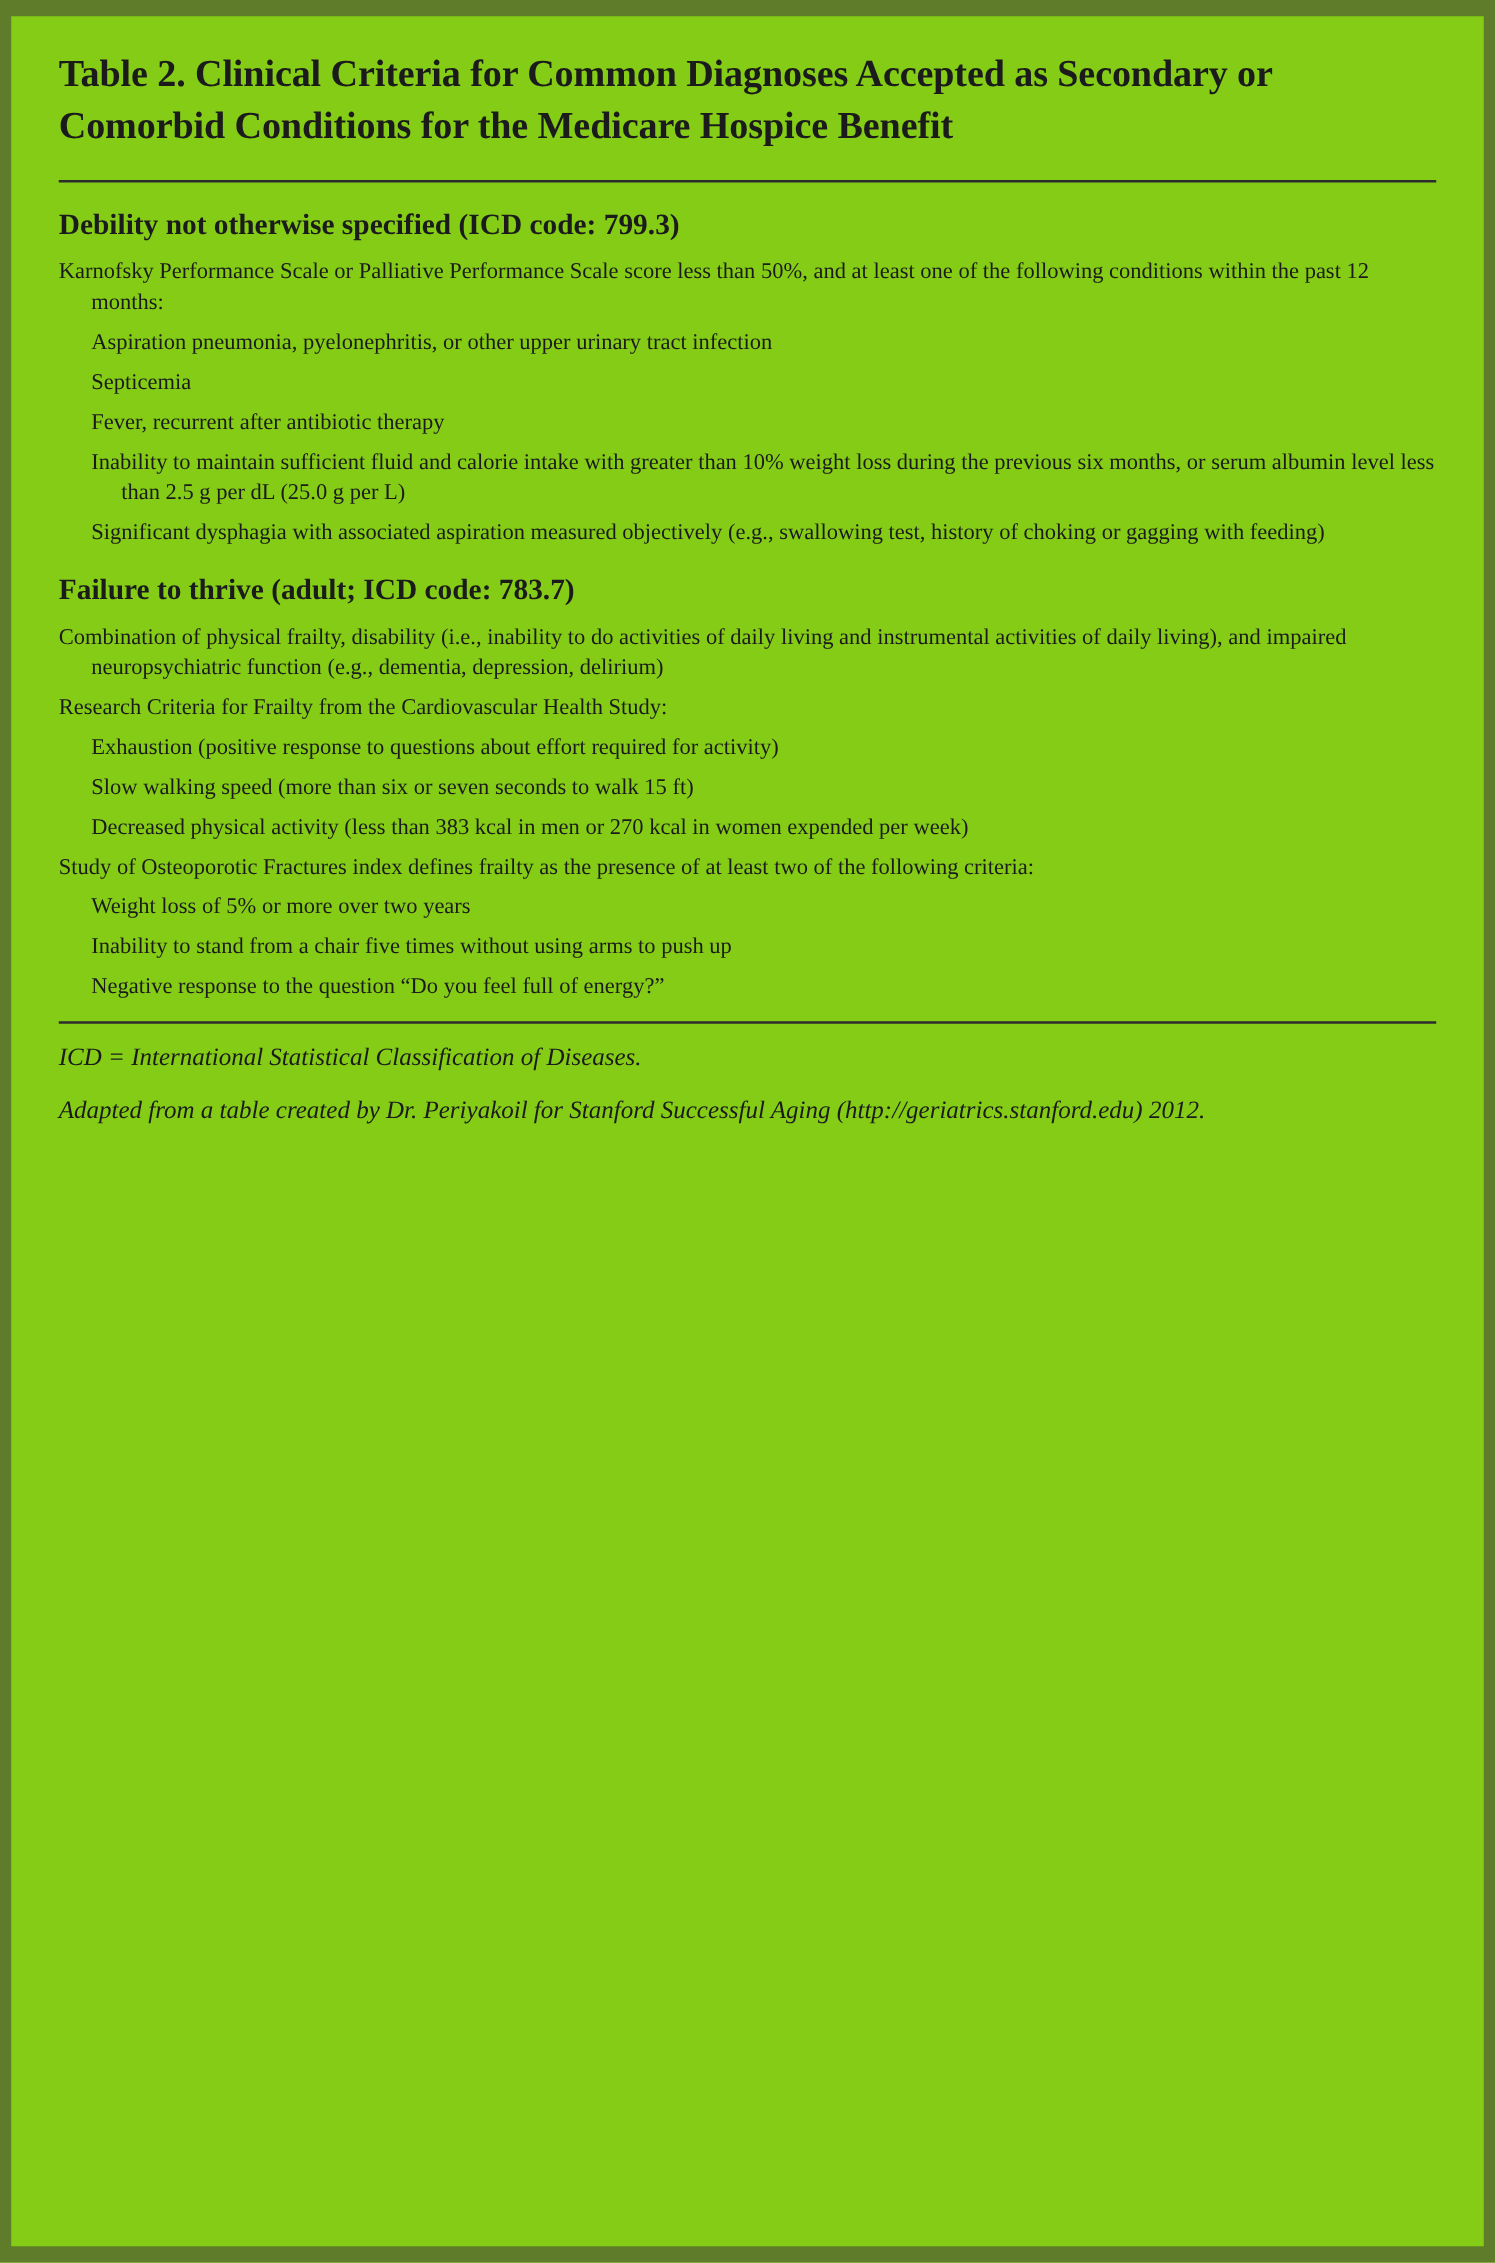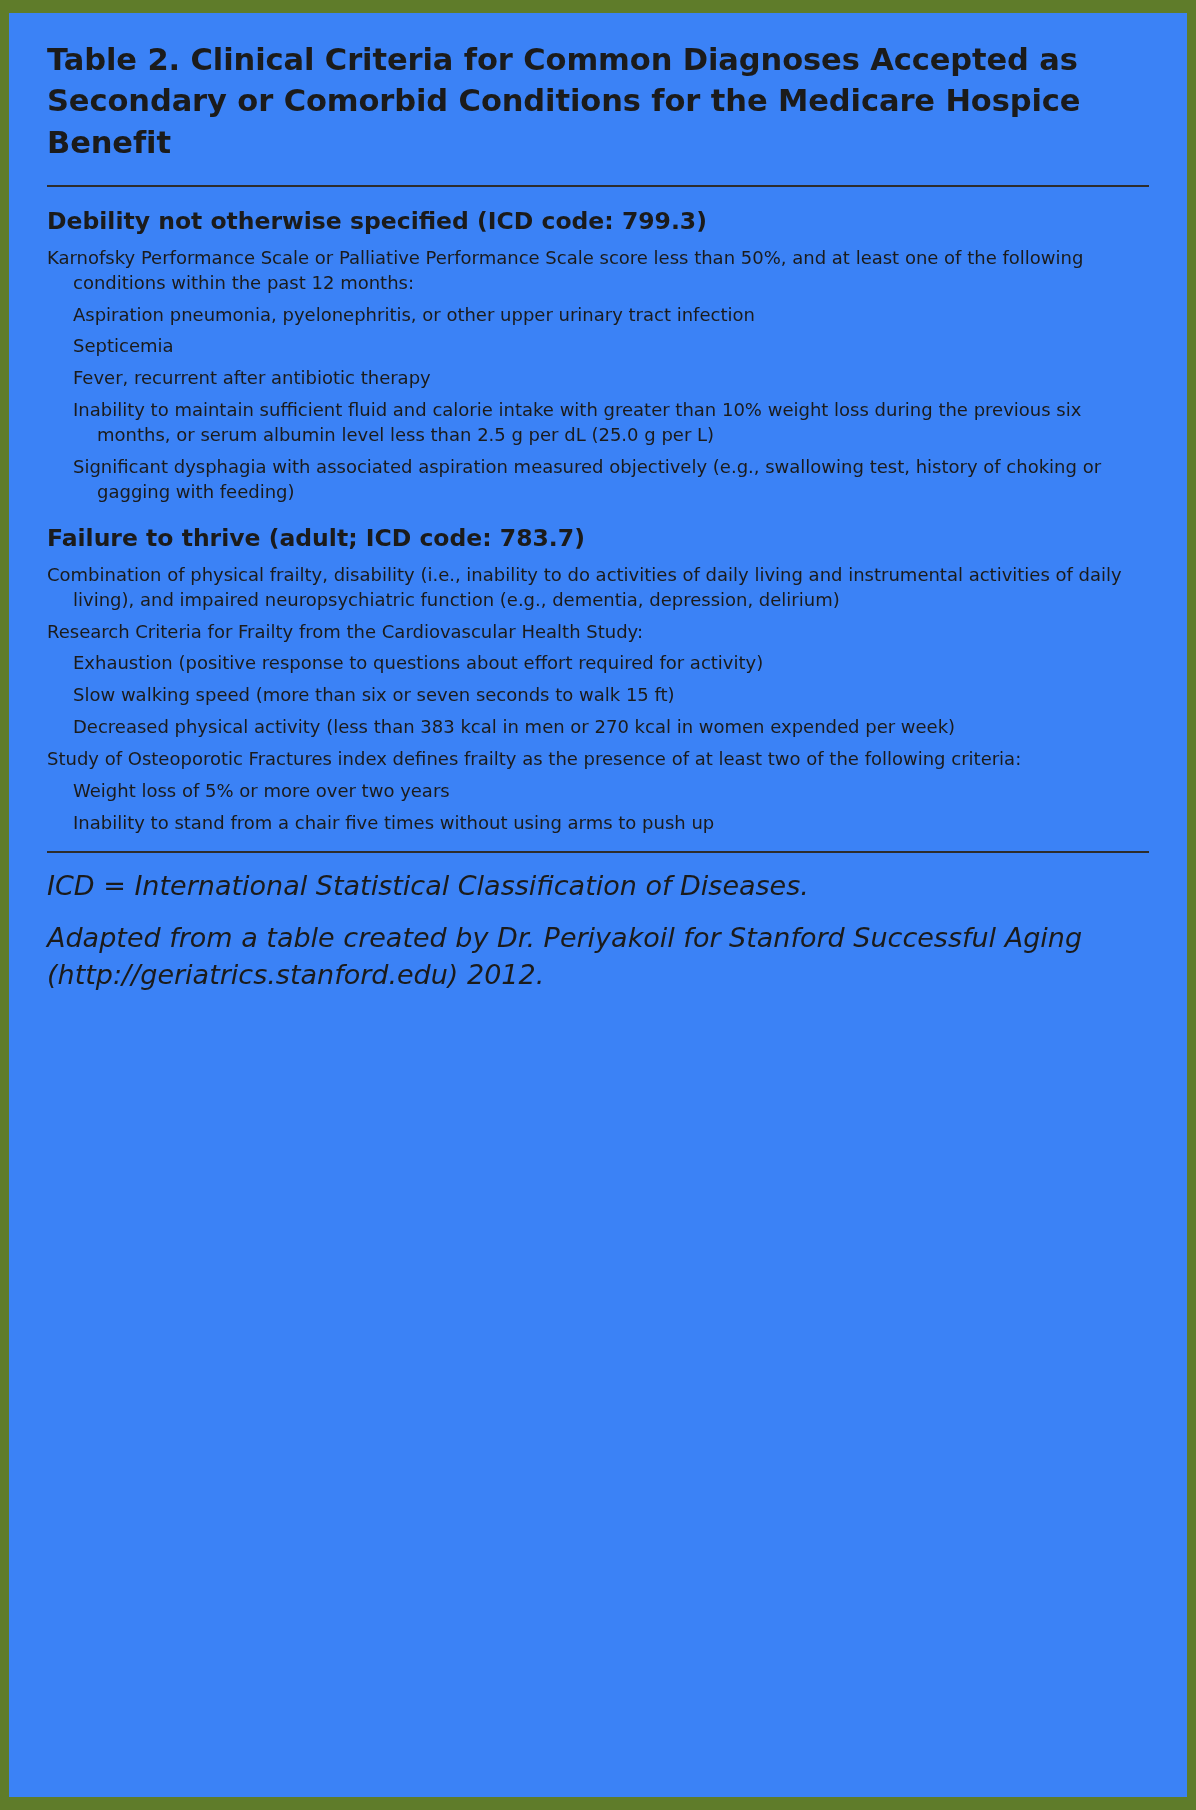--- a/index.html
+++ b/index.html
@@ -10,26 +10,27 @@
     width: 1196px;
     height: 1810px;
     background: #ffffff;
     font-family: "DejaVu Sans", sans-serif;
   }
   .table-card {
     position: relative;
     box-sizing: border-box;
     width: 1196px;
     height: 1810px;
-    background: #3b82f6;
+    background: #84cc16;
     border-top: 13px solid #5f7c2a;
     border-bottom: 13px solid #5f7c2a;
     border-left: 9px solid #5f7c2a;
     border-right: 9px solid #5f7c2a;
     padding: 26px 34px 18px 34px;
+    font-family: Liberation Serif, serif;
   }
   .title {
     font-size: 30.5px;
     font-weight: bold;
     line-height: 1.36;
     color: #1b1b1b;
     letter-spacing: -0.1px;
     margin: 0 0 0 0;
     padding: 0 6px 0 4px;
   }
@@ -69,21 +70,21 @@
   
   .lvl1 {
     padding-left: 50px;
     text-indent: -24px;
   }
   .footnotes {
     padding: 0 4px;
     margin-top: 14px;
   }
   .footnote {
-    font-size: 27px;
+    font-size: 20px;
     font-style: italic;
     color: #1b1b1b;
     line-height: 1.38;
     margin: 0 0 14px 0;
   }
   .footnote:last-child {
     margin-bottom: 12px;
   }
 </style>
 </head>
@@ -108,20 +109,21 @@
   <div class="section">
     <div class="section-heading">Failure to thrive (adult; ICD code: 783.7)</div>
     <p class="body-line lvl0">Combination of physical frailty, disability (i.e., inability to do activities of daily living and instrumental activities of daily living), and impaired neuropsychiatric function (e.g., dementia, depression, delirium)</p>
     <p class="body-line lvl0">Research Criteria for Frailty from the Cardiovascular Health Study:</p>
     <p class="body-line lvl1">Exhaustion (positive response to questions about effort required for activity)</p>
     <p class="body-line lvl1">Slow walking speed (more than six or seven seconds to walk 15 ft)</p>
     <p class="body-line lvl1">Decreased physical activity (less than 383 kcal in men or 270 kcal in women expended per week)</p>
     <p class="body-line lvl0">Study of Osteoporotic Fractures index defines frailty as the presence of at least two of the following criteria:</p>
     <p class="body-line lvl1">Weight loss of 5% or more over two years</p>
     <p class="body-line lvl1">Inability to stand from a chair five times without using arms to push up</p>
+    <p class="body-line lvl1">Negative response to the question “Do you feel full of energy?”</p>
   </div>
 
   <hr class="rule bottom">
 
   <div class="footnotes">
     <p class="footnote">ICD = International Statistical Classification of Diseases.</p>
     <p class="footnote">Adapted from a table created by Dr. Periyakoil for Stanford Successful Aging (http://geriatrics.stanford.edu) 2012.</p>
   </div>
 
 </div>

